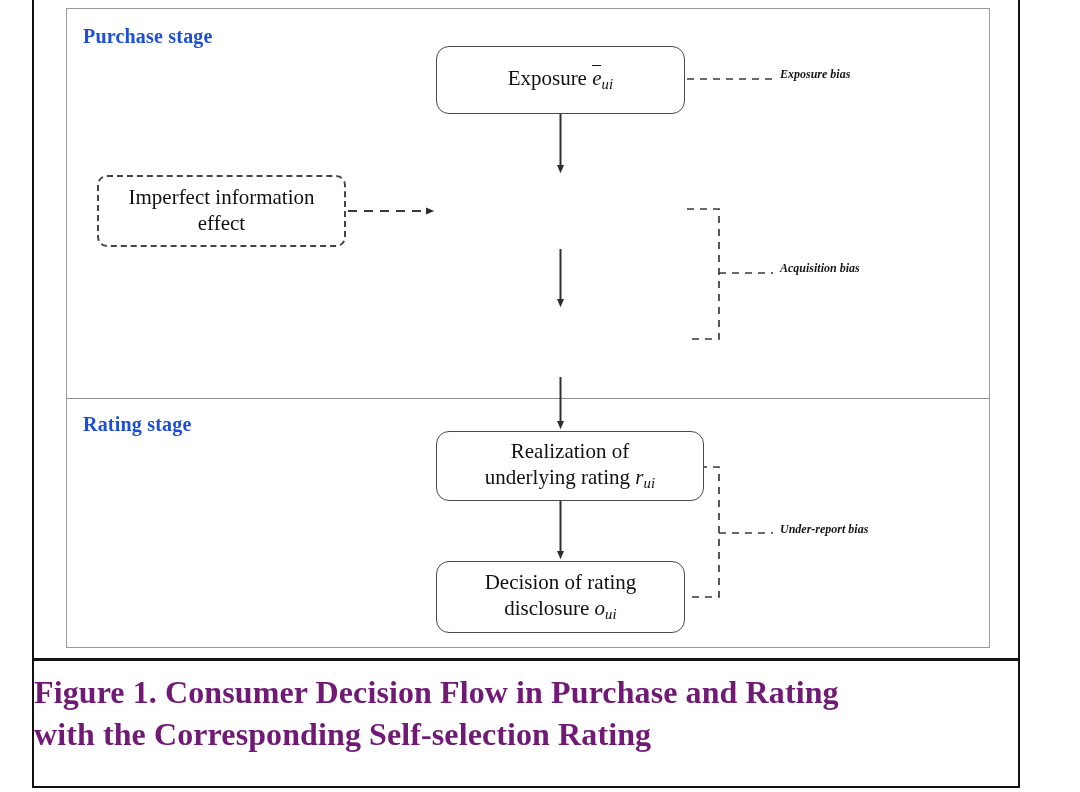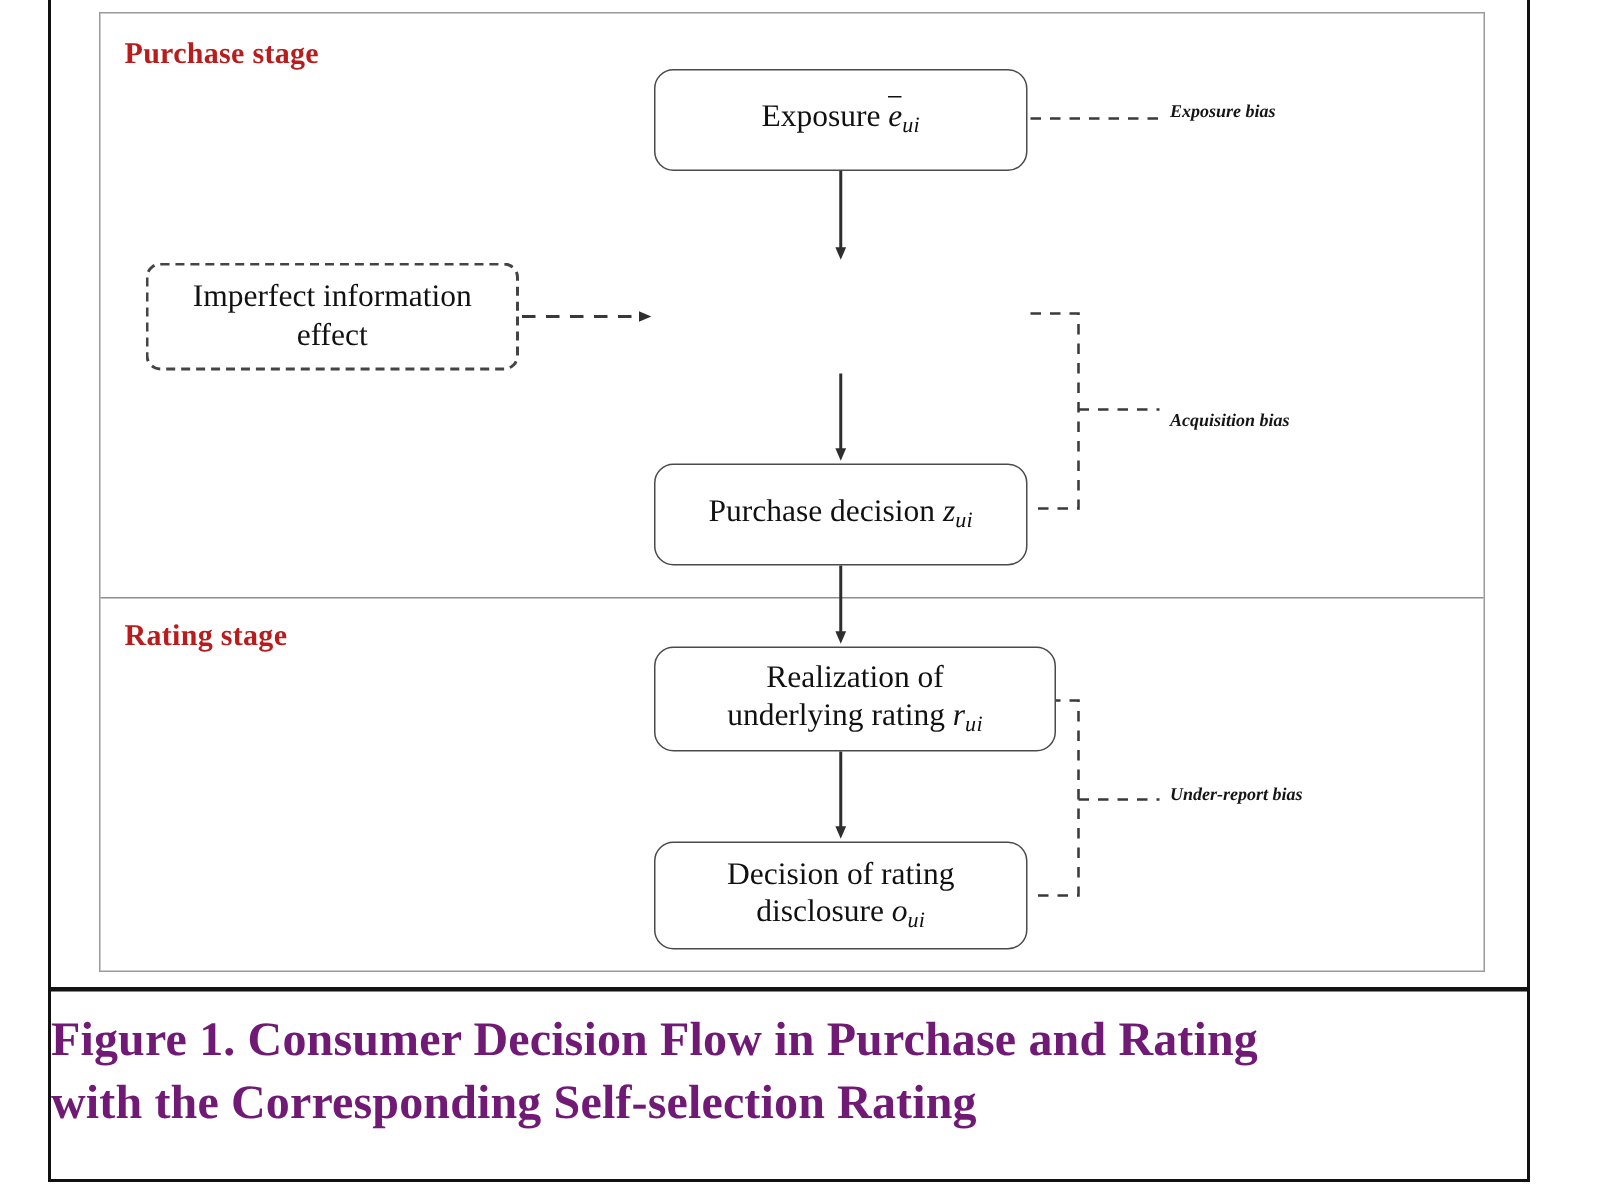--- a/index.html
+++ b/index.html
@@ -48,21 +48,21 @@
     width: 100%;
     height: 0;
     border-top: 1.5px solid #8d8d8d;
   }
 
   .stage-label {
     position: absolute;
     font-size: 20px;
     font-weight: 700;
     letter-spacing: .2px;
-    color: #b91c1c;
+    color: #1d4ed8;
     white-space: nowrap;
   }
   #stage-label-purchase { left: 16px; top: 16px; }
   #stage-label-rating   { left: 16px; top: 404px; }
 
   
   .node {
     position: absolute;
     box-sizing: border-box;
     border: 1.8px solid #4a4a4a;
@@ -130,21 +130,21 @@
   
   .bias-label {
     position: absolute;
     font-size: 12px;
     font-style: italic;
     font-weight: 700;
     color: #151515;
     white-space: nowrap;
   }
   #bias-exposure    { left: 713px; top: 58px;  }
-  #bias-acquisition { left: 713px; top: 252px; margin-top: 12px; }
+  #bias-acquisition { left: 713px; top: 252px; }
   #bias-underreport { left: 713px; top: 513px; }
 
   
   #caption-divider {
     position: absolute;
     left: 0;
     top: 658px;
     width: 100%;
     height: 0;
     border-top: 3px solid #131313;
@@ -203,26 +203,20 @@
     </svg>
 
     <div class="node" id="node-exposure">
       <span class="label">
         <span>Exposure</span>
         <span class="ovl">e</span><span class="sub">ui</span>
       </span>
     </div>
 
 
-    <div class="node" id="node-purchase-dec">
-      <span class="label">
-        <span>Purchase decision</span>
-        <span class="mv">z</span><span class="sub">ui</span>
-      </span>
-    </div>
 
     <div class="node" id="node-realization">
       <span class="label">
         <span>Realization of</span><br>
         <span>underlying rating</span>
         <span class="mv">r</span><span class="sub">ui</span>
       </span>
     </div>
 
     <div class="node" id="node-disclosure">

